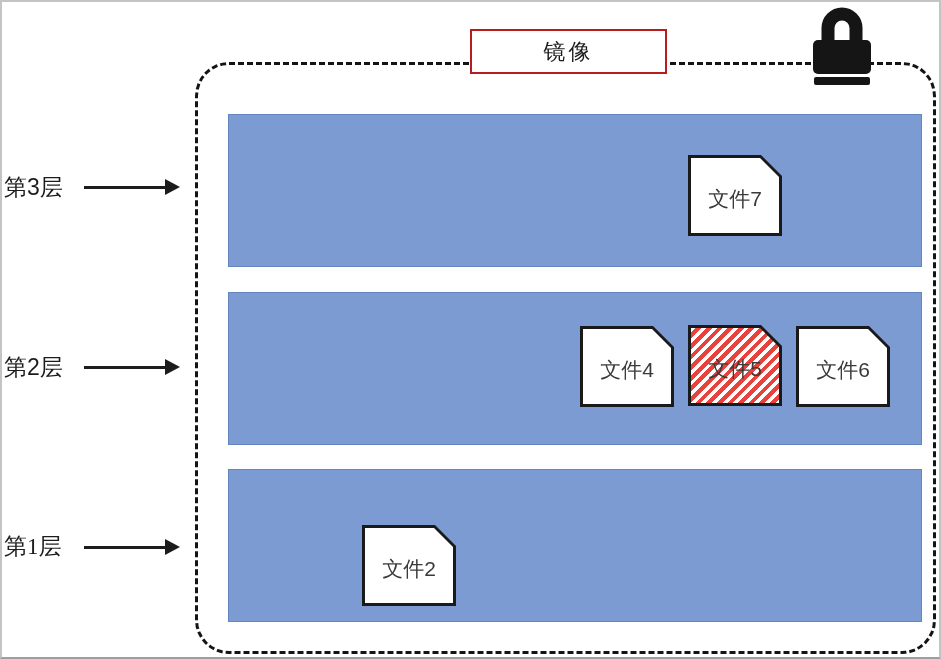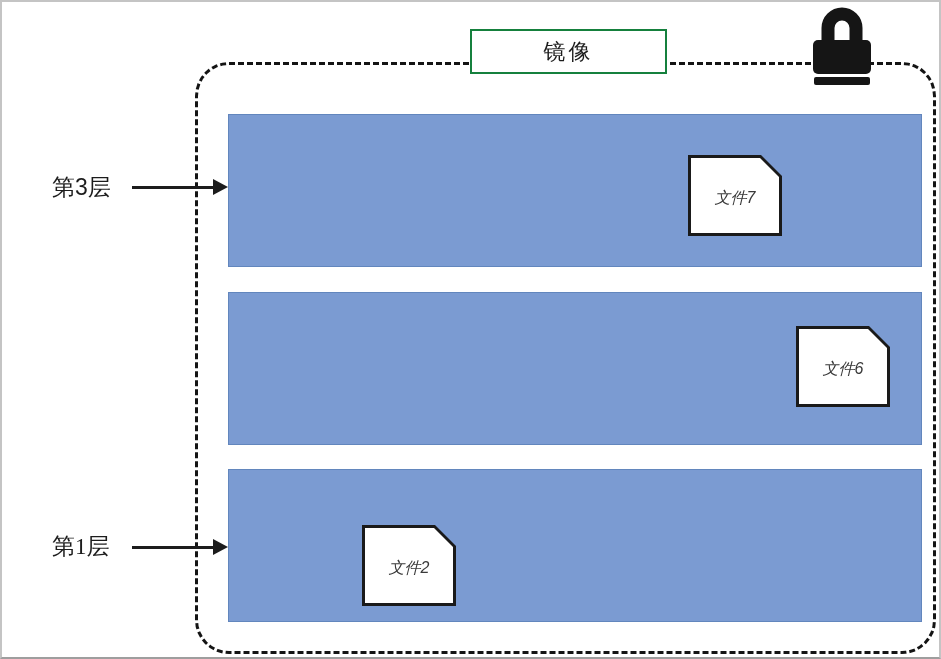--- a/index.html
+++ b/index.html
@@ -46,21 +46,21 @@
   .layer-3 { top: 112px; }
   .layer-2 { top: 290px; }
   .layer-1 { top: 467px; }
 
   
   .mirror-box {
     position: absolute;
     left: 468px; top: 27px;
     width: 197px; height: 45px;
     background: #ffffff;
-    border: 2px solid #15803d;
+    border: 2px solid #b91c1c;
     display: flex;
     align-items: center;
     justify-content: center;
     z-index: 5;
   }
   .mirror-box span {
     font-size: 22px;
     letter-spacing: 3px;
     color: var(--text-dark);
   }
@@ -92,32 +92,30 @@
     background: repeating-linear-gradient(
       135deg,
       #ffffff 0px, #ffffff 3.5px,
       var(--hatch-red) 3.5px, var(--hatch-red) 7.5px
     );
   }
   .file-label {
     position: absolute; inset: 0;
     display: flex; align-items: center; justify-content: center;
     padding-top: 6px;
-    font-size: 16px;
+    font-size: 21px;
     color: var(--file-text);
-    font-style: italic;
   }
 
   
   .layer-pointer {
     position: absolute;
     left: 2px;
     width: 180px; height: 28px;
     z-index: 3;
-    margin-left: 48px;
   }
   .pointer-3 { top: 171px; }
   .pointer-2 { top: 351px; }
   .pointer-1 { top: 531px; font-family: Liberation Serif, serif; }
   .pointer-label {
     position: absolute;
     left: 0; top: 0;
     font-size: 23px;
     color: var(--text-dark);
     line-height: 28px;
@@ -158,36 +156,51 @@
     <rect x="4" y="36" width="58" height="34" rx="5" fill="#151515"></rect>
     <rect x="5" y="73" width="56" height="8" rx="2" fill="#151515"></rect>
   </svg>
 
   <div class="file" style="left:686px;top:153px">
     <div class="file-border"></div>
     <div class="file-fill"></div>
     <span class="file-label">文件7</span>
   </div>
 
+  <div class="file" style="left:578px;top:324px">
+    <div class="file-border"></div>
+    <div class="file-fill"></div>
+    <span class="file-label">文件4</span>
+  </div>
+  <div class="file" style="left:686px;top:323px">
+    <div class="file-border"></div>
+    <div class="file-fill hatched"></div>
+    <span class="file-label">文件5</span>
+  </div>
   <div class="file" style="left:794px;top:324px">
     <div class="file-border"></div>
     <div class="file-fill"></div>
     <span class="file-label">文件6</span>
   </div>
 
   <div class="file" style="left:360px;top:523px">
     <div class="file-border"></div>
     <div class="file-fill"></div>
     <span class="file-label">文件2</span>
   </div>
 
   <div class="layer-pointer pointer-3">
     <span class="pointer-label">第3层</span>
     <span class="pointer-line"></span>
     <span class="pointer-head"></span>
   </div>
+  <div class="layer-pointer pointer-2">
+    <span class="pointer-label">第2层</span>
+    <span class="pointer-line"></span>
+    <span class="pointer-head"></span>
+  </div>
   <div class="layer-pointer pointer-1">
     <span class="pointer-label">第1层</span>
     <span class="pointer-line"></span>
     <span class="pointer-head"></span>
   </div>
 
 </div>
 
 </body></html>

